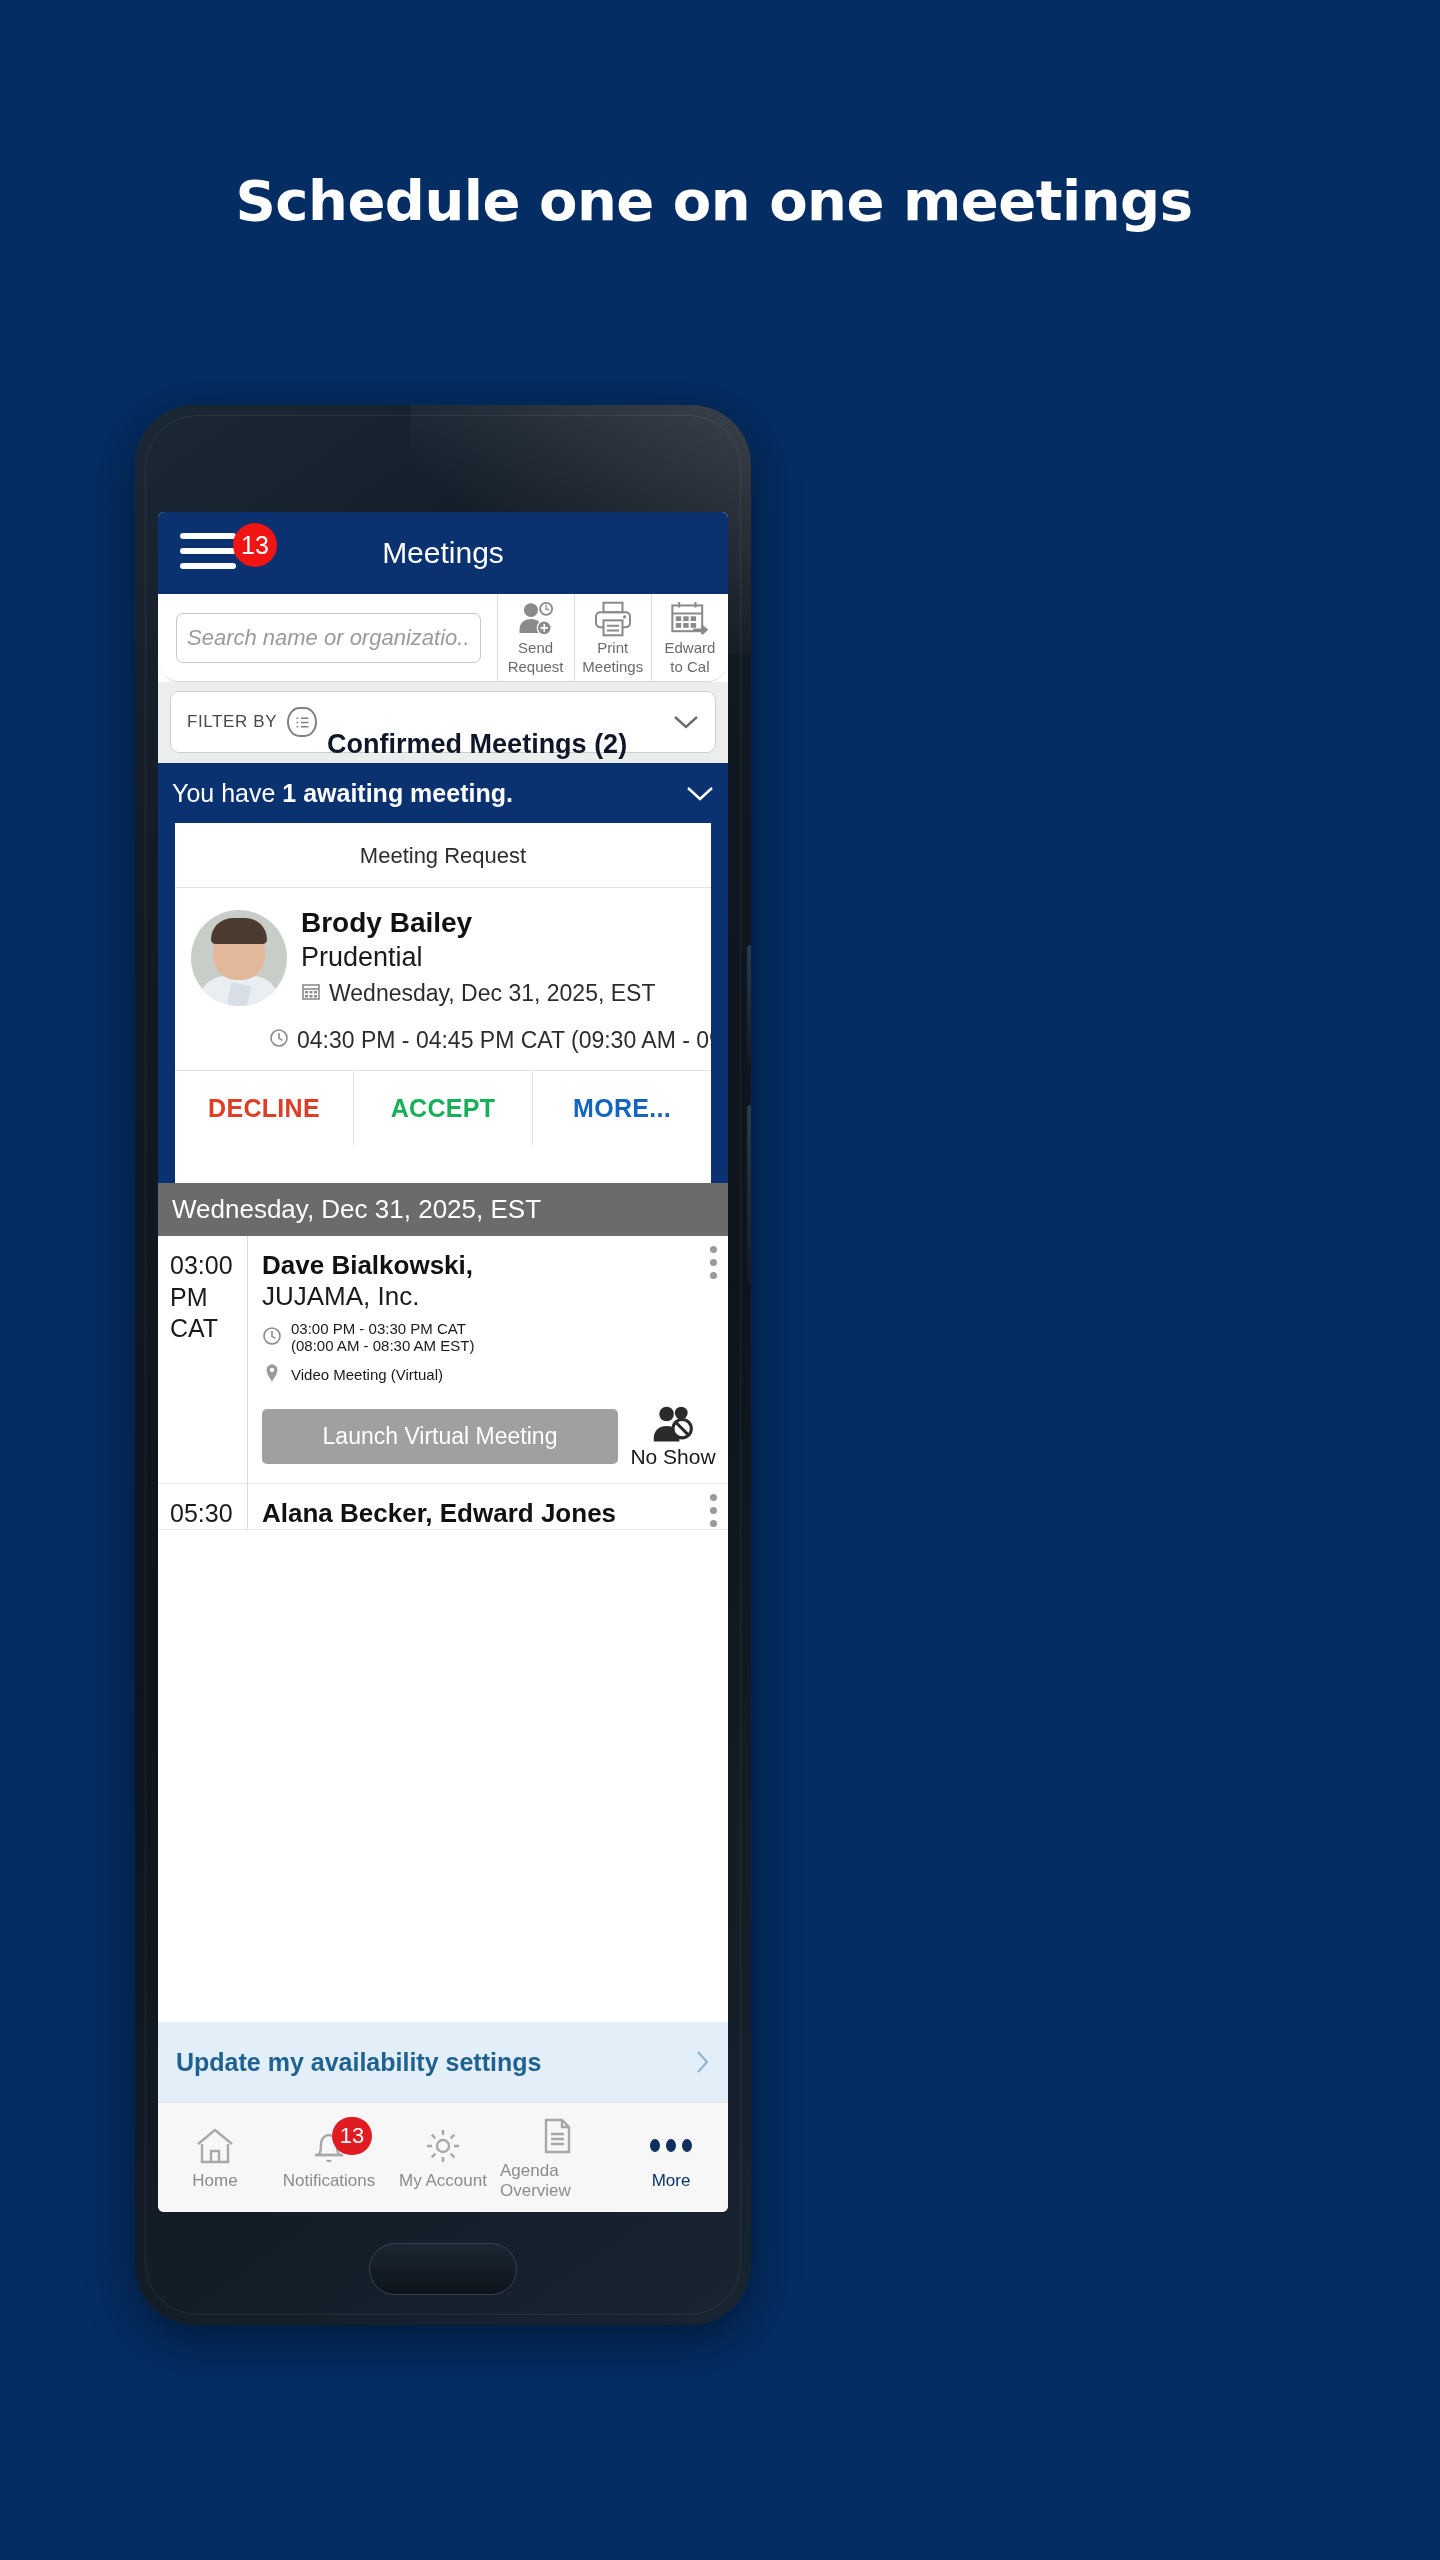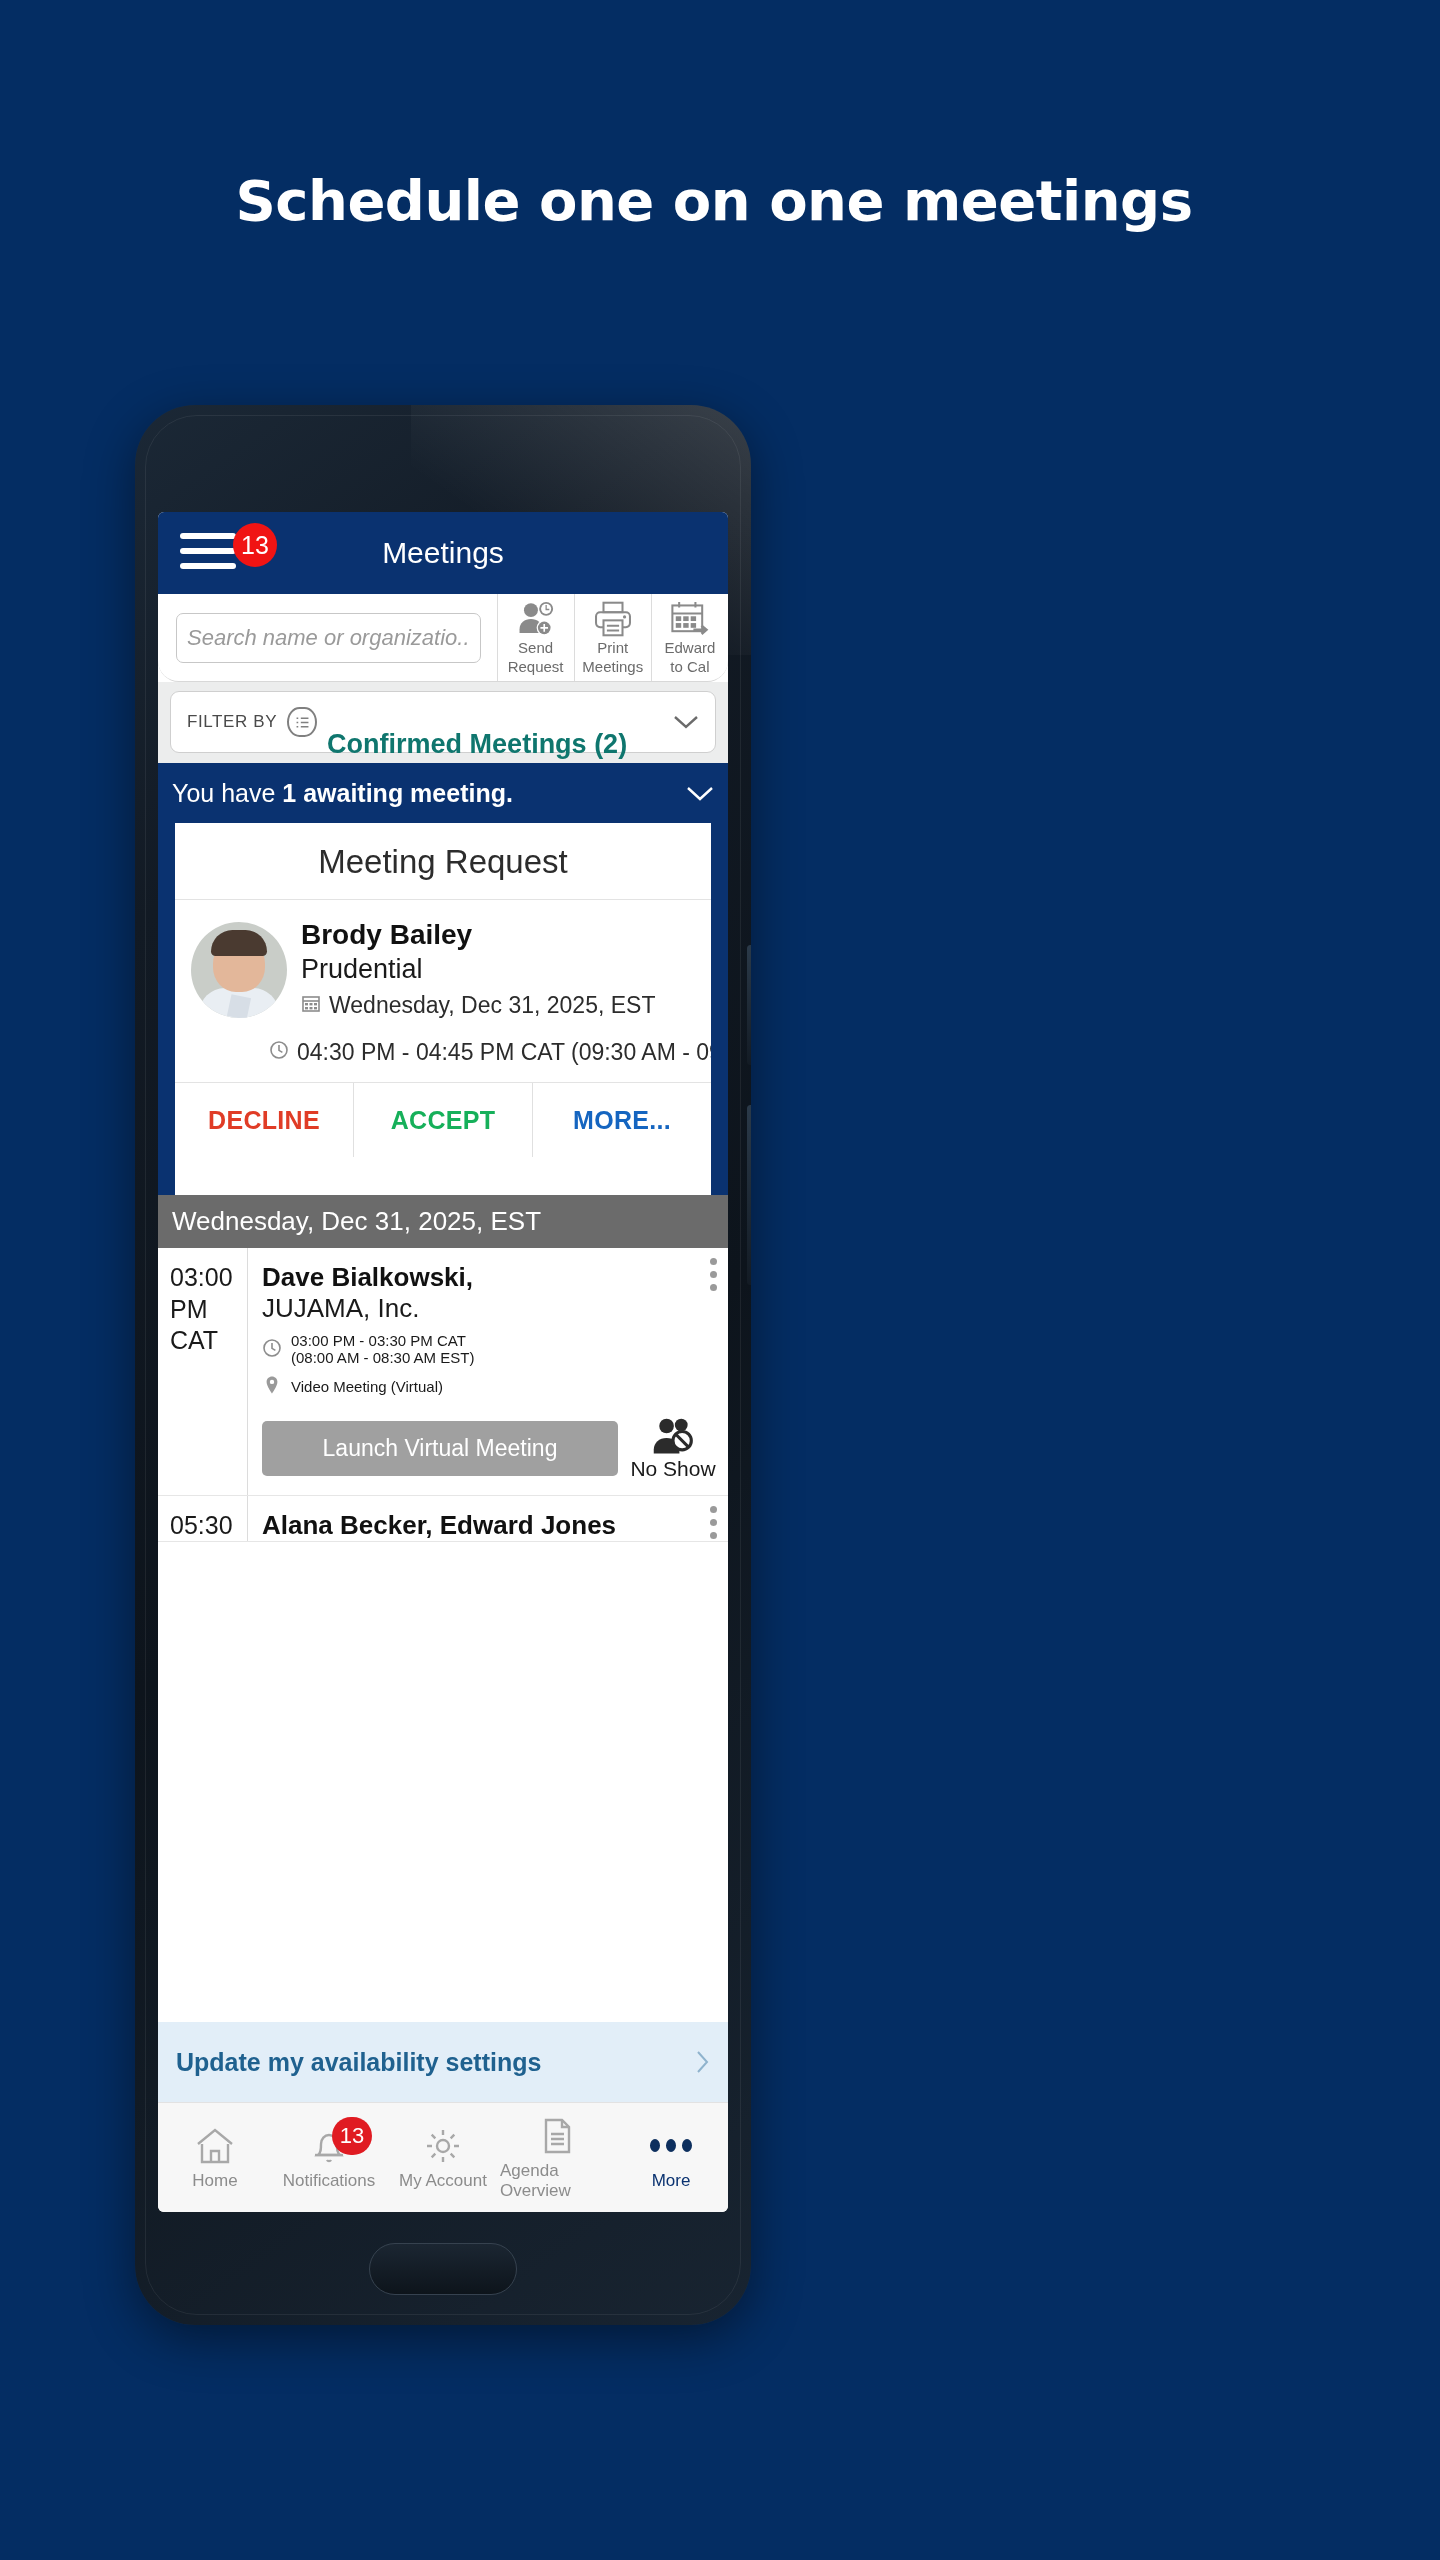--- a/index.html
+++ b/index.html
@@ -88,34 +88,34 @@
   .ico svg { width:100%; height:100%; }
 
   
   .filter-band { background:#eceded; padding:9px 12px 10px 12px; }
   .filter-box { background:#fff; border:1px solid #cfcfcf; border-radius:9px; height:62px;
                 display:flex; align-items:center; padding:0 16px; gap:10px; cursor:pointer; }
   .filter-label { font-size:17px; letter-spacing:.6px; color:#4a4a4a; }
   .filter-ico { width:30px; height:30px; border:2px solid #808080; border-radius:50%/60%;
                 display:flex; align-items:center; justify-content:center; flex:0 0 30px; }
   .filter-ico svg { width:17px; height:17px; }
-  .filter-val { flex:1; color:#0f766e; font-size:27px; font-weight:700;margin-top:44px; }
+  .filter-val { flex:1; color:#0f172a; font-size:27px; font-weight:700;margin-top:44px; }
   .chev-d { width:26px; height:16px; flex:0 0 26px; }
 
   
   .awaiting { background:#0a3270; color:#fff; height:60px; display:flex; align-items:center;
               padding:0 14px; justify-content:space-between; }
   .awaiting .txt { font-size:25px; }
   .awaiting .txt b { font-weight:700; }
   .awaiting .chev { width:28px; height:17px; }
 
   
   .req-area { background:#0a3270; padding:0 17px 0 17px; }
   .req-card { background:#fff; }
-  .req-title { text-align:center; font-size:33px; color:#2c2c2c; padding:20px 0 18px;
+  .req-title { text-align:center; font-size:22px; color:#2c2c2c; padding:20px 0 18px;
                border-bottom:1px solid #e3e3e3; }
   .req-body { display:flex; padding:18px 16px 14px 16px; gap:14px; }
   .avatar { width:96px; height:96px; border-radius:50%; flex:0 0 96px; overflow:hidden;
             background:#c9cdc8; position:relative; margin-top:4px; }
   .avatar .face { position:absolute; left:22px; top:14px; width:52px; height:56px; border-radius:50% 50% 44% 44%;
                   background:#e3b79a; }
   .avatar .hair { position:absolute; left:20px; top:8px; width:56px; height:26px;
                   border-radius:28px 28px 6px 6px; background:#4a3a30; }
   .avatar .shirt { position:absolute; left:8px; bottom:0; width:80px; height:30px; border-radius:26px 26px 0 0;
                    background:#e9eef3; }

